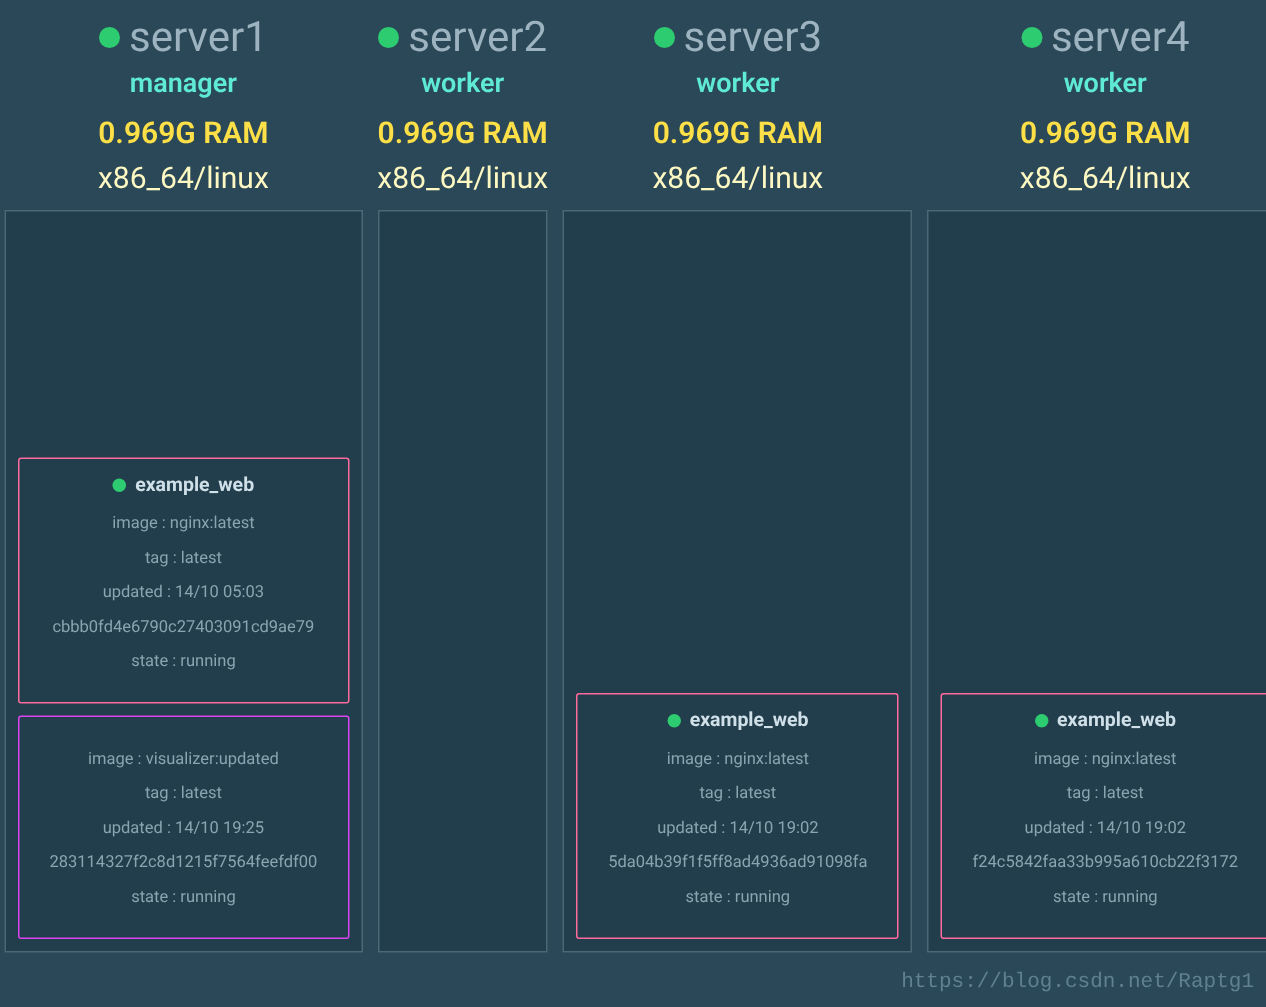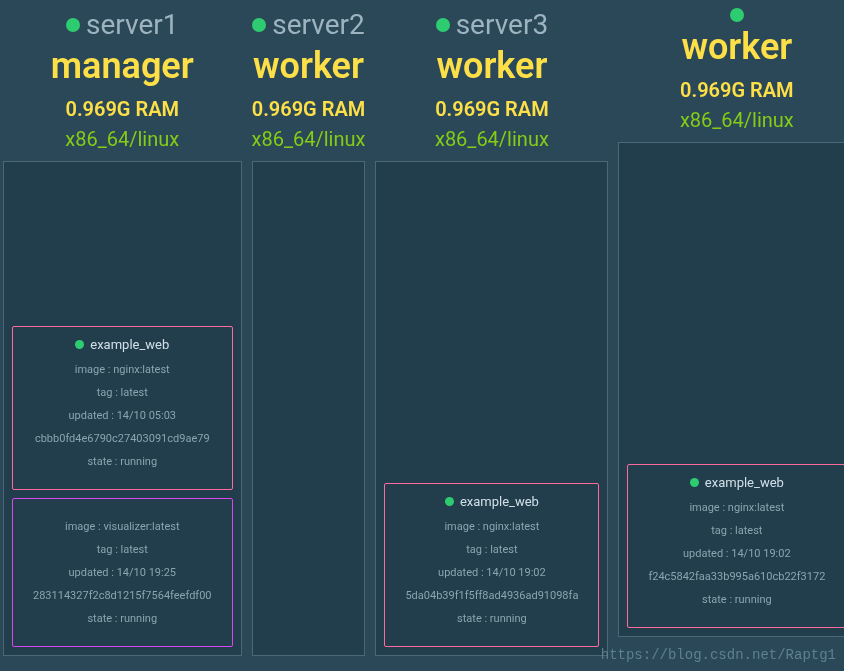--- a/index.html
+++ b/index.html
@@ -12,20 +12,21 @@
       font-family: -apple-system, BlinkMacSystemFont, "Segoe UI", Roboto, sans-serif;
       width: 844px;
       height: 671px;
       overflow: hidden;
       position: relative;
     }
     .swarm-grid {
       display: flex;
       gap: 10px;
       padding: 3px;
+      align-items: flex-end;
     }
     .node-column {
       flex: 1;
       display: flex;
       flex-direction: column;
     }
     .node-header {
       text-align: center;
       padding: 5px 0 10px 0;
     }
@@ -50,33 +51,33 @@
       background: #2ecc71;
       display: inline-block;
       flex-shrink: 0;
     }
     .node-name {
       color: #9db4c0;
       font-size: 28px;
       font-weight: 400;
     }
     .node-role {
-      color: #fde047;
-      font-size: 36px;
+      color: #5eead4;
+      font-size: 18px;
       font-weight: 600;
       margin-top: 4px;
     }
     .node-ram {
       color: #fde047;
       font-size: 20px;
       font-weight: 600;
       margin-top: 10px;
     }
     .node-arch {
-      color: #84cc16;
+      color: #fef9c3;
       font-size: 20px;
       font-weight: 400;
       margin-top: 6px;
     }
     .node-body {
       border: 1px solid #4a6876;
       background: #223d4c;
       height: 495px;
       display: flex;
       flex-direction: column;
@@ -98,21 +99,21 @@
     .task-title-row {
       display: flex;
       align-items: center;
       justify-content: center;
       gap: 6px;
       margin-bottom: 6px;
     }
     .task-name {
       color: #d0e0e8;
       font-size: 13px;
-      font-weight: 400;
+      font-weight: 700;
     }
     .task-meta {
       color: #8aa5b1;
       font-size: 11px;
       line-height: 1;
       margin: 12px 16px;
       white-space: nowrap;
     }
     .watermark {
       position: absolute;
@@ -144,21 +145,21 @@
             <span class="status-dot-small"></span>
             <span class="task-name">example_web</span>
           </div>
           <div class="task-meta">image : nginx:latest</div>
           <div class="task-meta">tag : latest</div>
           <div class="task-meta">updated : 14/10 05:03</div>
           <div class="task-meta">cbbb0fd4e6790c27403091cd9ae79</div>
           <div class="task-meta">state : running</div>
         </div>
         <div class="task-card alt">
-          <div class="task-meta">image : visualizer:latest</div>
+          <div class="task-meta">image : visualizer:updated</div>
           <div class="task-meta">tag : latest</div>
           <div class="task-meta">updated : 14/10 19:25</div>
           <div class="task-meta">283114327f2c8d1215f7564feefdf00</div>
           <div class="task-meta">state : running</div>
         </div>
       </div>
     </div>
     <div class="node-column">
       <div class="node-header">
         <div class="node-title-row">
@@ -192,20 +193,21 @@
           <div class="task-meta">updated : 14/10 19:02</div>
           <div class="task-meta">5da04b39f1f5ff8ad4936ad91098fa</div>
           <div class="task-meta">state : running</div>
         </div>
       </div>
     </div>
     <div class="node-column">
       <div class="node-header">
         <div class="node-title-row">
           <span class="status-dot"></span>
+          <span class="node-name">server4</span>
         </div>
         <div class="node-role">worker</div>
         <div class="node-ram">0.969G RAM</div>
         <div class="node-arch">x86_64/linux</div>
       </div>
       <div class="node-body">
         <div class="task-card">
           <div class="task-title-row">
             <span class="status-dot-small"></span>
             <span class="task-name">example_web</span>

